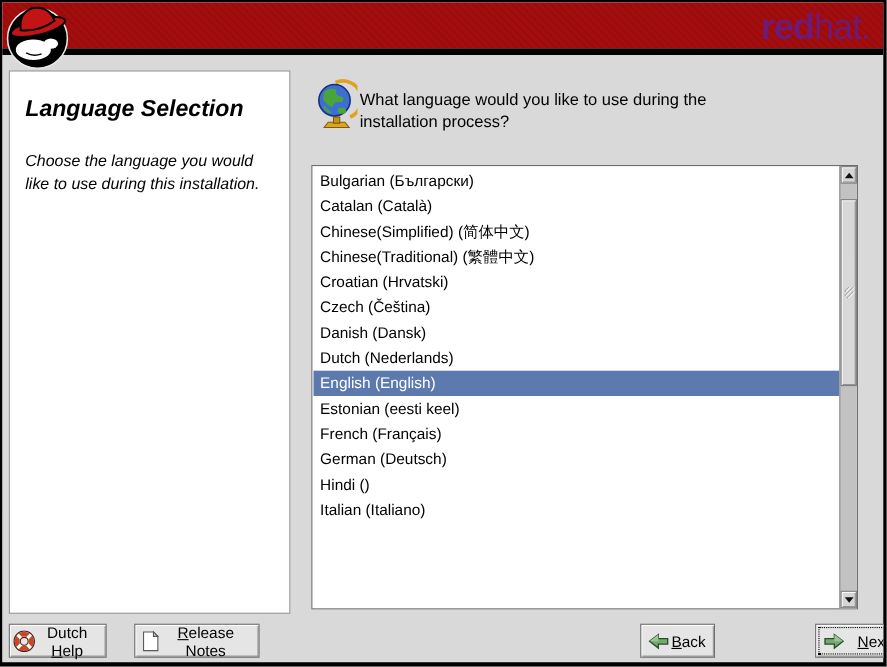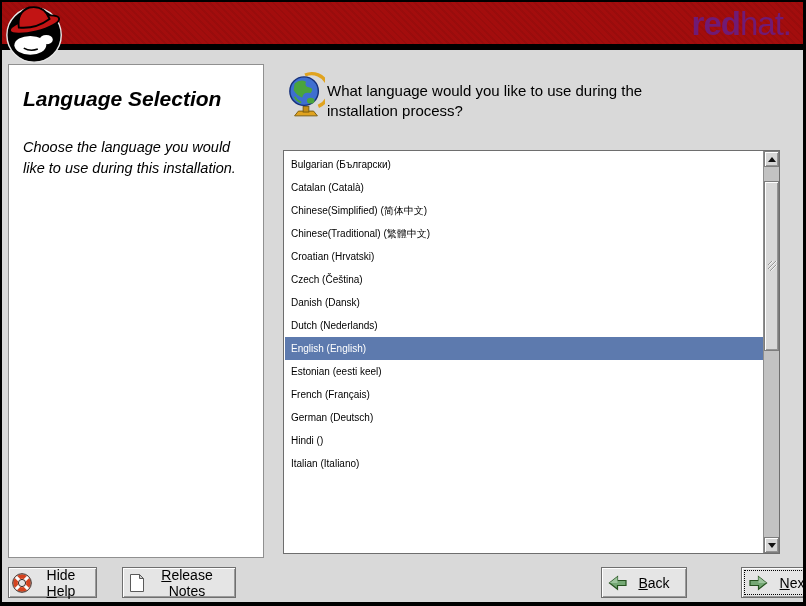--- a/index.html
+++ b/index.html
@@ -36,21 +36,21 @@
     font-size:15px; line-height:20px; color:#000;
   }
   
   .list-box {
     position:absolute; left:281px; top:148px; width:497px; height:404px;
     background:#fff; border:1px solid #6e6e6e; box-sizing:border-box;
   }
   .rows { position:absolute; left:1px; top:2px; right:16px; }
   .row {
     height:23px; line-height:23px; padding-left:6px;
-    font-size:10px; color:#000; white-space:nowrap; overflow:hidden;
+    font-size:14px; color:#000; white-space:nowrap; overflow:hidden;
   }
   .row.selected { background:var(--sel-blue,#5d7aae); color:#fff; }
   
   .scrollbar {
     position:absolute; top:0; right:0; bottom:0; width:16px;
     background:#c2c2c2; border-left:1px solid #8e8e8e; box-sizing:border-box;
     display:flex; flex-direction:column;
   }
   .sb-btn {
     height:16px; flex:0 0 16px; background:#d6d6d6; border:1px solid #7d7d7d;
@@ -72,21 +72,21 @@
     background:#e5e5e5; border:1px solid #6f6f6f;
     box-shadow:inset 1px 1px 0 #fff, inset -1px -1px 0 #9a9a9a;
     display:flex; align-items:center; font-size:14px; color:#000; padding:0 6px;
     cursor:default;
   }
   .btn .lbl { flex:1; text-align:center; }
   .btn svg { flex:0 0 auto; }
   .mn { text-decoration:underline; }
   .btn-hide-help { left:6px; width:89px; padding-left:3px; }
   .btn-release   { left:120px; width:114px; }
-  .btn-back      { left:599px; width:86px; }
+  .btn-back      { left:580px; width:68px; }
   .btn-next      { left:739px; width:86px; outline:1px dotted #000; outline-offset:-4px; }
 </style>
 </head>
 <body>
 
 <div class="window">
 
   <div class="header"></div>
   <div class="black-band"></div>
 
@@ -161,21 +161,21 @@
   <button class="btn btn-hide-help">
     <svg width="20" height="20" viewBox="0 0 20 20">
       <circle cx="10" cy="10" r="7" fill="#fff" stroke="#3c2620" stroke-width="1"></circle>
       <circle cx="10" cy="10" r="6.5" fill="none" stroke="#d4431f" stroke-width="4.5"></circle>
       <g transform="rotate(45 10 10)">
         <path d="M10,1 V19 M1,10 H19" stroke="#fdfdfd" stroke-width="3"></path>
       </g>
       <circle cx="10" cy="10" r="9.3" fill="none" stroke="#3c2620" stroke-width="1"></circle>
       <circle cx="10" cy="10" r="3.6" fill="#e5e5e5" stroke="#3c2620" stroke-width="1"></circle>
     </svg>
-    <span class="lbl"><span>Hide </span><span class="mn">H</span><span>elp</span></span>
+    <span class="lbl"><span>Dutch </span><span class="mn">H</span><span>elp</span></span>
   </button>
 
   <button class="btn btn-release">
     <svg width="16" height="20" viewBox="0 0 16 20">
       <path d="M1.5,1.5 h9 l4,4 v13 h-13 z" fill="#fff" stroke="#5a5a5a"></path>
       <path d="M10.5,1.5 v4 h4 z" fill="#cfcfcf" stroke="#5a5a5a"></path>
     </svg>
     <span class="lbl"><span></span><span class="mn">R</span><span>elease Notes</span></span>
   </button>
 

